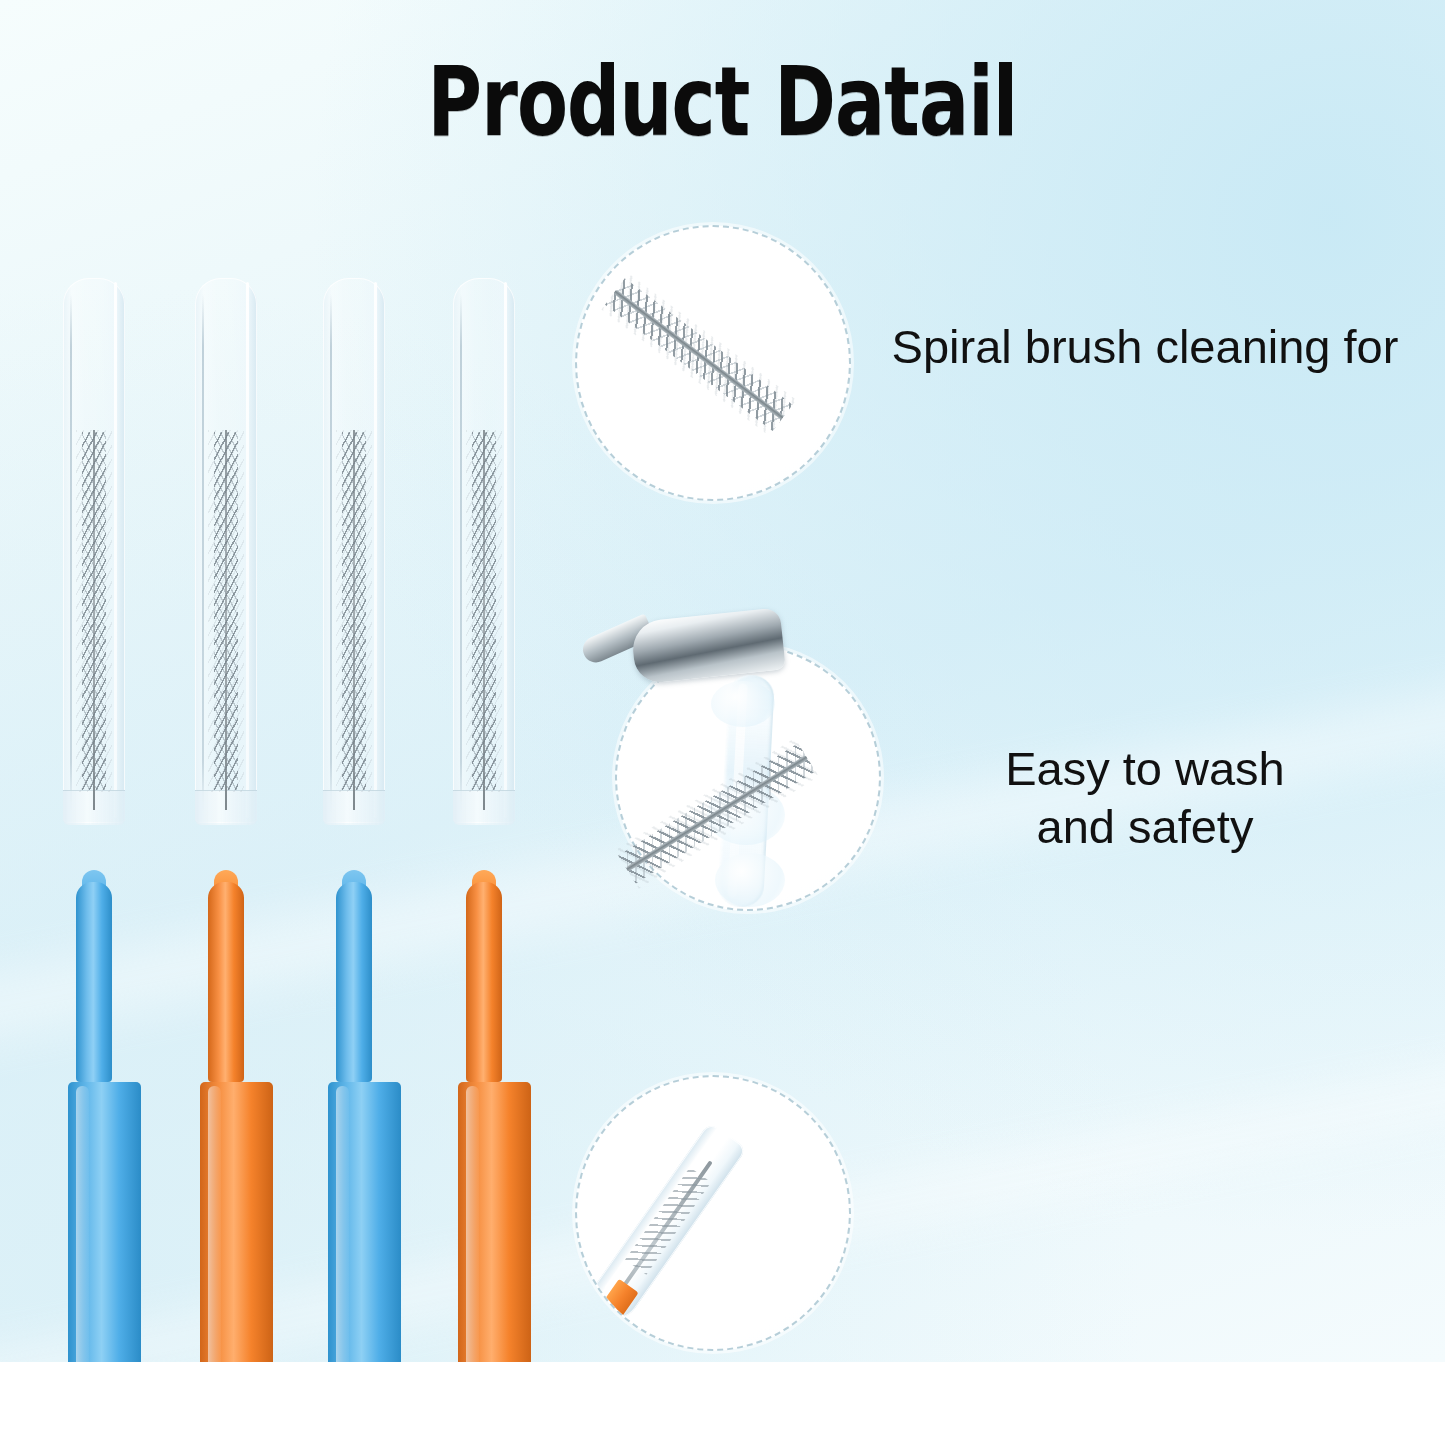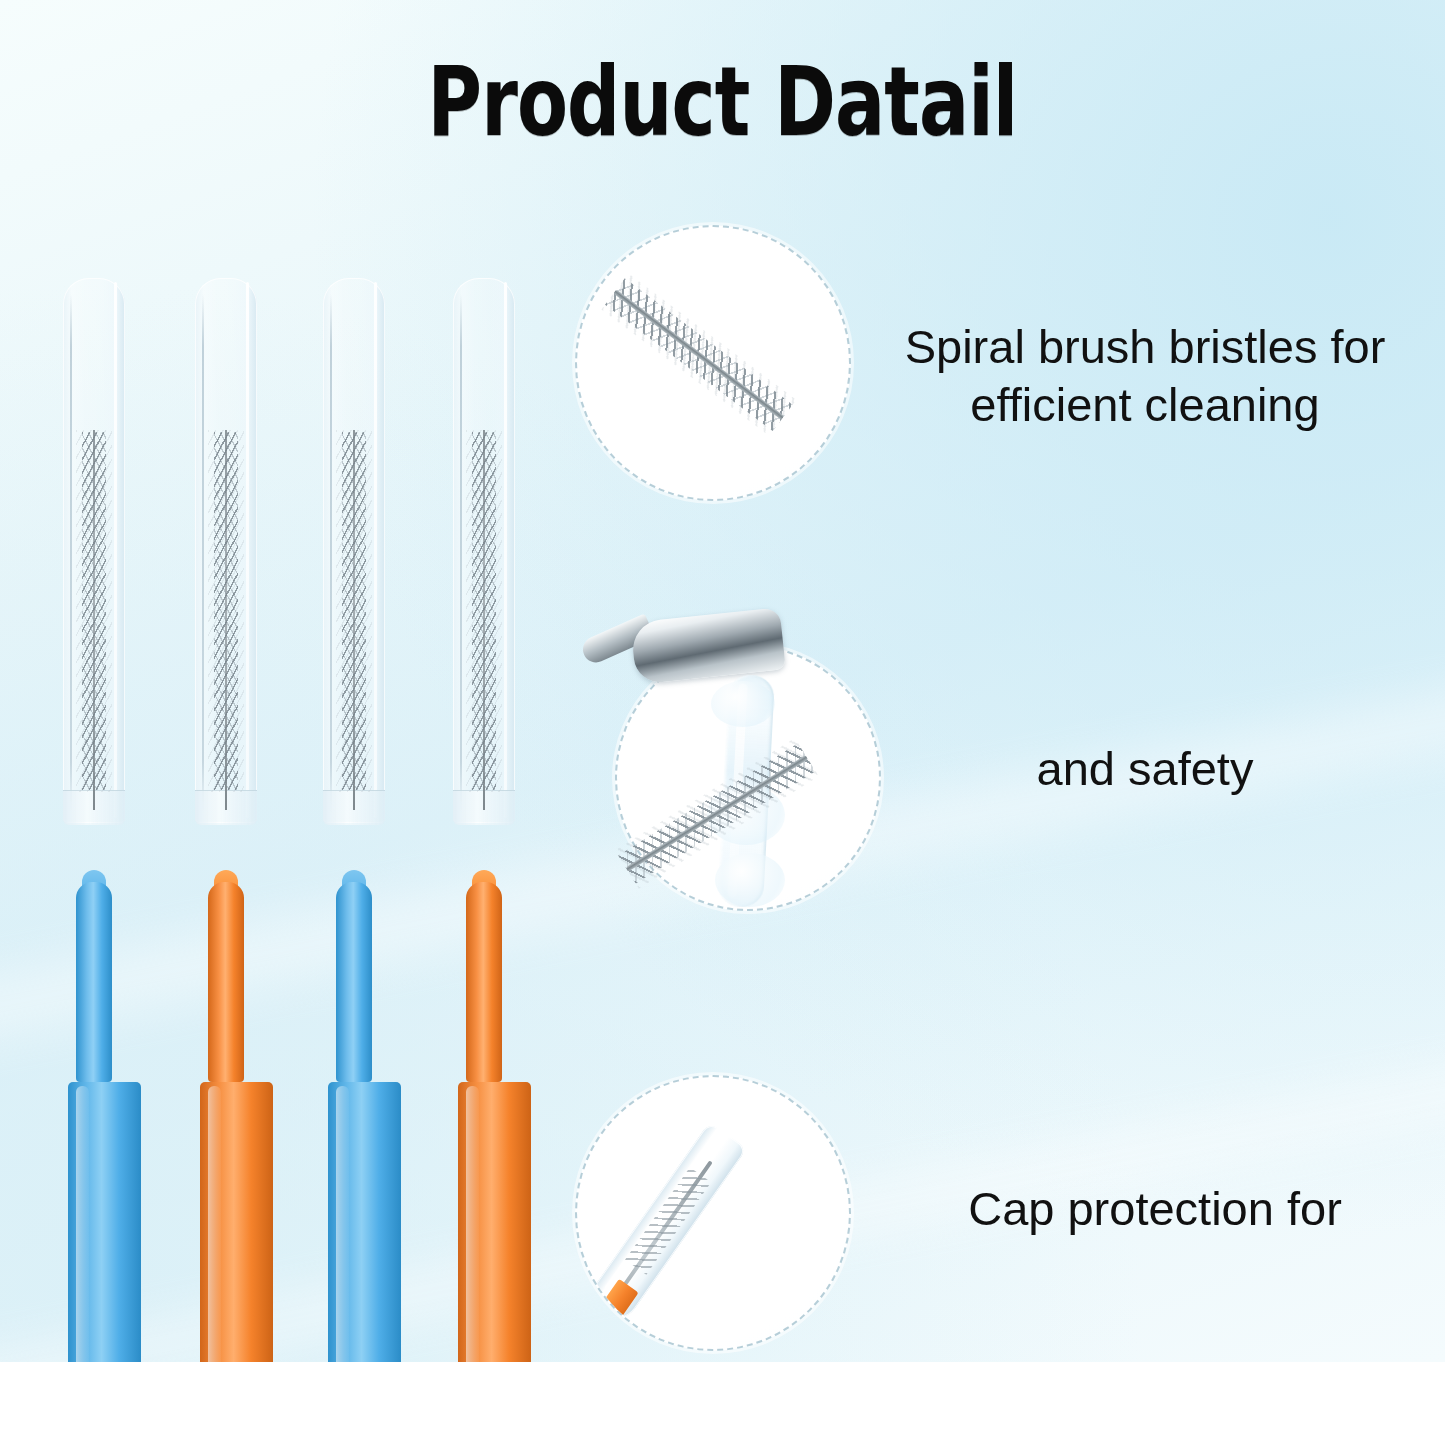--- a/index.html
+++ b/index.html
@@ -272,22 +272,21 @@
   <div class="circle" style="left:575px;top:225px;width:272px;height:272px">
     <div class="circle-media" style="overflow:hidden">
       <div class="spiral" style="left:38px;top:62px;width:210px;height:5px;transform:rotate(37deg);transform-origin:0 50%">
         <div class="fur soft"></div>
         <div class="fur"></div>
         <div class="shaft"></div>
       </div>
     </div>
   </div>
   <div class="feature-label" style="left:860px;top:318px;width:570px">
-    <div>Spiral brush bristles for</div>
-    <div>efficient cleaning</div>
+    <div>Spiral brush cleaning for</div>
   </div>
 
   <div class="circle" style="left:615px;top:645px;width:262px;height:262px"></div>
   <div style="position:absolute;left:615px;top:645px;width:262px;height:262px">
     <div class="faucet" style="left:18px;top:-30px;width:160px;height:70px">
       <div class="neck"></div>
       <div class="spout"></div>
     </div>
     <div class="water" style="left:108px;top:30px;height:232px;transform:rotate(3deg)"></div>
     <div class="splash" style="left:96px;top:36px;width:64px;height:46px"></div>
@@ -304,20 +303,20 @@
     <div class="circle-media" style="overflow:hidden">
       <div class="capped" style="left:26px;top:214px;width:218px;height:46px;transform:rotate(-55deg);transform-origin:0 50%">
         <div class="tube"></div>
         <div class="inner"></div>
         <div class="innerfur"></div>
         <div class="tip"></div>
       </div>
     </div>
   </div>
   <div class="feature-label" style="left:905px;top:1180px;width:500px">
-    <div>Cap protection for</div>
   </div>
 
   <div class="feature-label" style="left:935px;top:740px;width:420px">
+    <div>Easy to wash</div>
     <div>and safety</div>
   </div>
 
 </div>
 
 </body></html>

